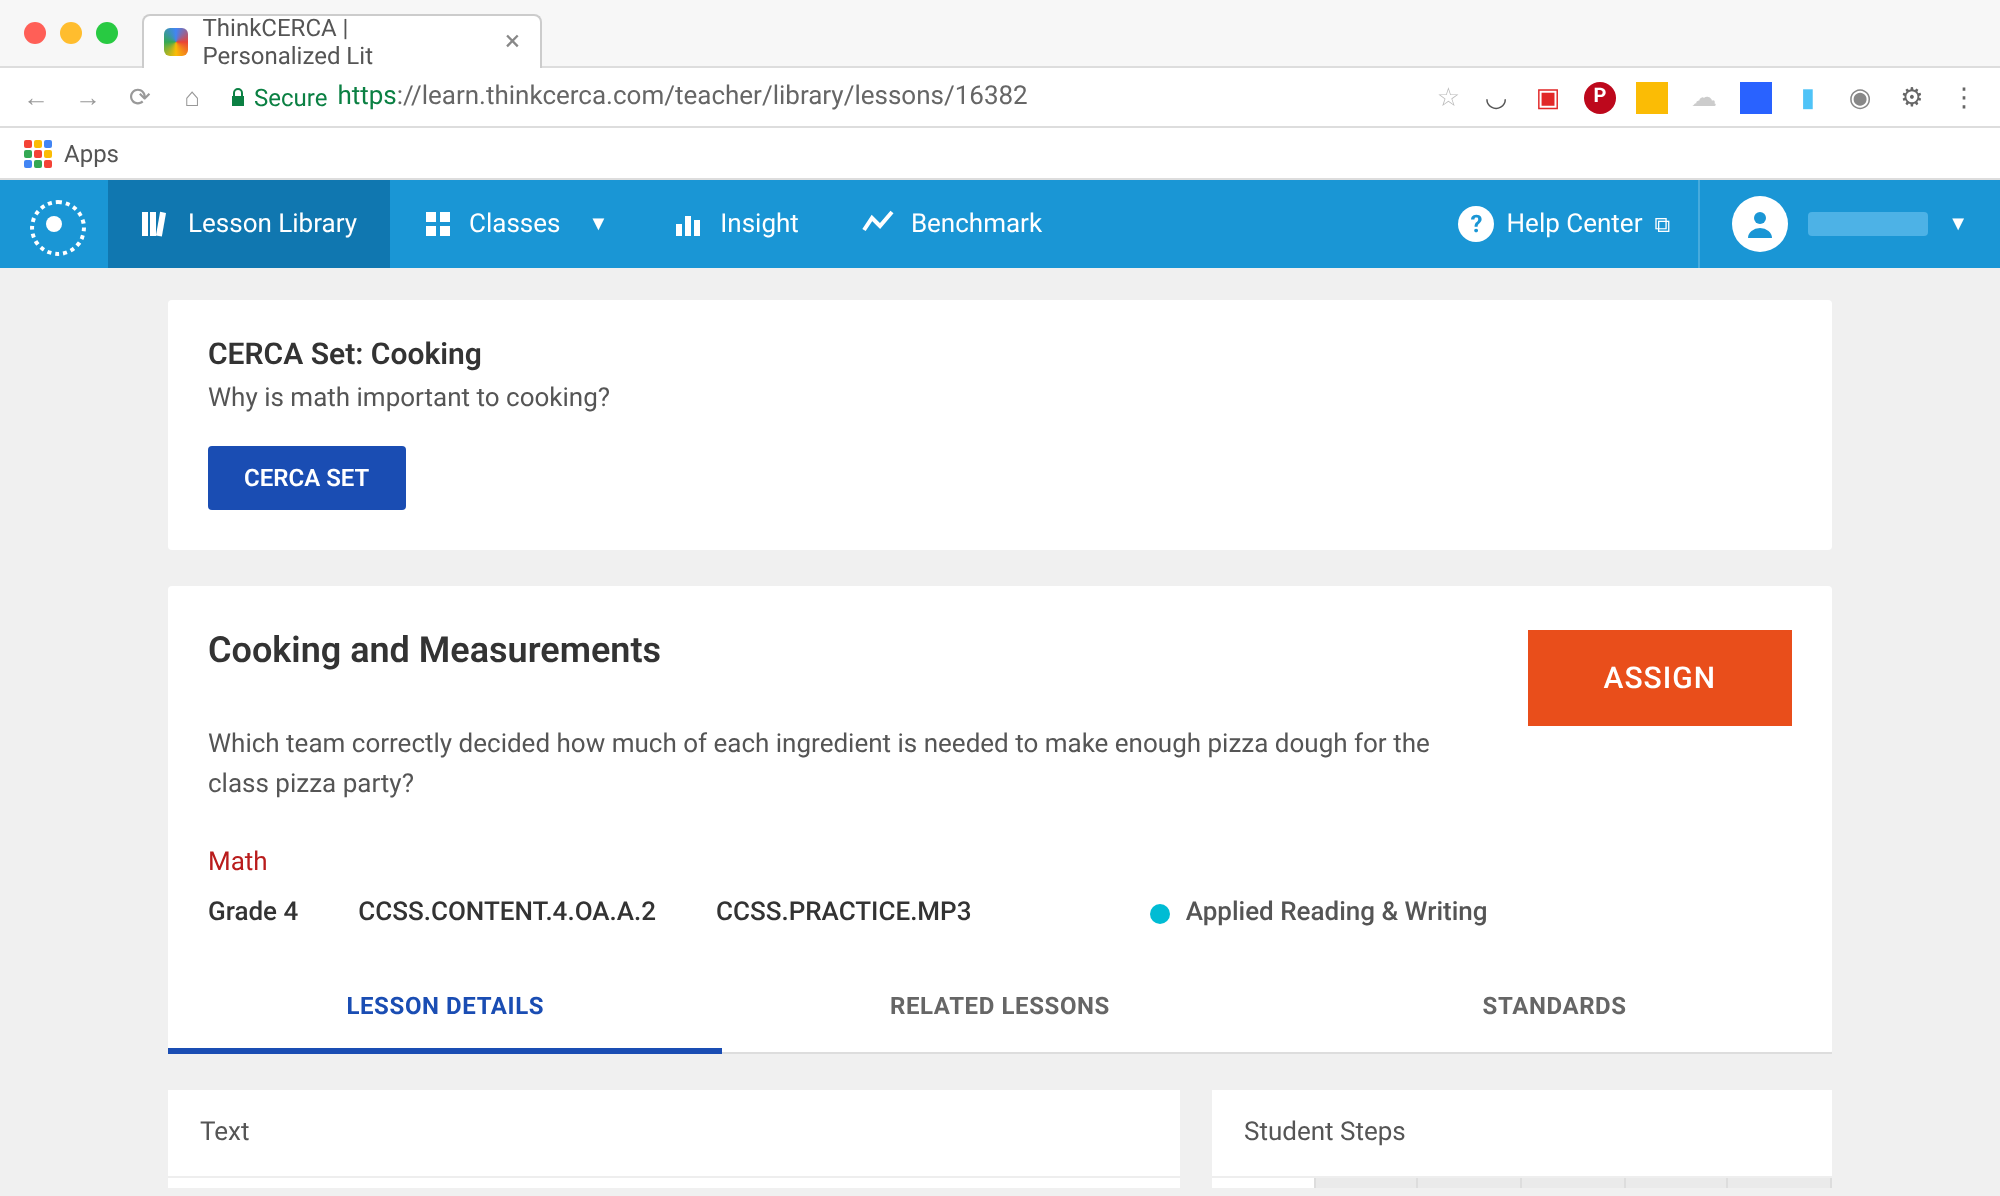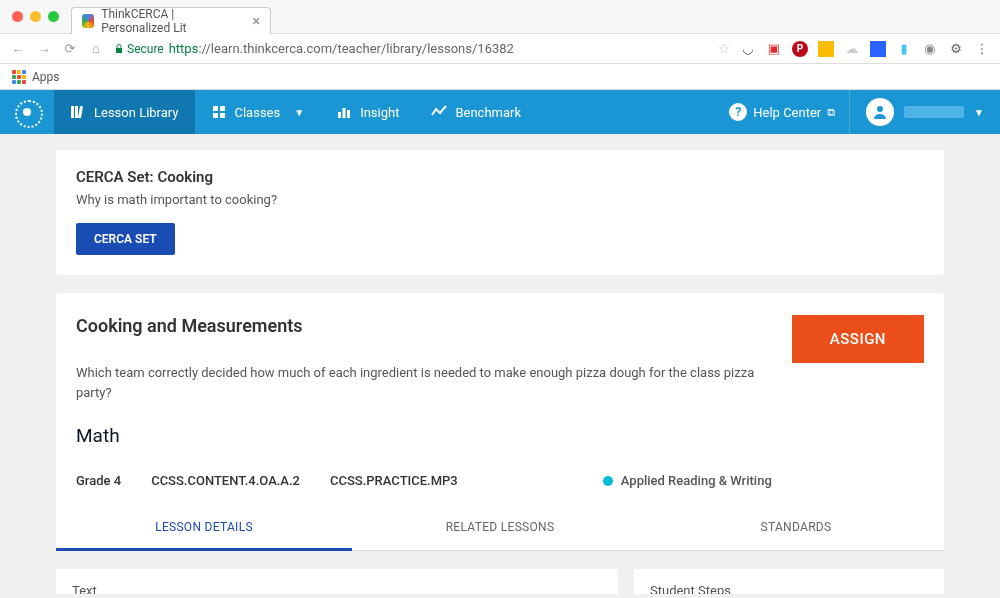--- a/index.html
+++ b/index.html
@@ -33,37 +33,37 @@
 .logo::before{content:"";position:absolute;width:8px;height:8px;background:#fff;border-radius:50%;top:8px;left:8px}
 .logo::after{content:"";position:absolute;width:24px;height:24px;border:2px dotted #fff;border-radius:50%;top:0;left:0}
 .nav-item{padding:0 16px;height:44px;display:flex;align-items:center;gap:8px;cursor:pointer}
 .nav-item.active{background:#1077b0}
 .nav-icon{width:16px;height:16px;display:flex;align-items:center;justify-content:center}
 .nav-spacer{flex:1}
 .help{display:flex;align-items:center;gap:6px;padding:0 14px}
 .user-cell{display:flex;align-items:center;gap:10px;padding:0 16px;border-left:1px solid rgba(255,255,255,.2);height:44px}
 .avatar{width:28px;height:28px;background:#fff;border-radius:50%;display:flex;align-items:center;justify-content:center;color:#1a96d5}
 .user-name{background:#4db2e6;width:60px;height:12px;border-radius:2px}
-.content{padding:16px 56px 0;overflow-y:auto;height:460px}
+.content{padding:16px 84px 0;overflow-y:auto;height:460px}
 .card{background:#fff;border-radius:2px;margin-bottom:18px}
 .cerca-set{padding:18px 20px 20px}
 .cerca-title{font-size:15px;font-weight:600;color:#333;margin-bottom:6px}
 .cerca-q{font-size:13px;color:#555;margin-bottom:16px}
 .btn-primary{background:#1a4db3;color:#fff;border:none;padding:9px 18px;font-size:12px;font-weight:600;cursor:pointer;border-radius:2px}
 .lesson-hdr{padding:22px 20px 18px;display:flex;gap:20px}
 .lesson-left{flex:1}
 .lesson-title{font-size:18px;font-weight:600;color:#333;margin-bottom:27px}
 .lesson-q{font-size:13px;color:#555;line-height:1.5;margin-bottom:22px}
 .btn-assign{background:#e94e1b;color:#fff;border:none;padding:14px 38px;font-size:15px;font-weight:500;cursor:pointer;height:48px;letter-spacing:.5px}
-.meta{font-size:19px;color:#0f172a;margin-bottom:26px}
+.meta{font-size:13px;color:#b91c1c;margin-bottom:10px}
 .meta-row{display:flex;gap:30px;font-size:13px;color:#333;font-weight:500;align-items:center}
 .tag{display:flex;align-items:center;gap:8px;margin-left:auto;font-size:13px;color:#555}
 .tag-dot{width:10px;height:10px;background:#00bcd4;border-radius:50%}
 .tabs{display:flex;border-bottom:1px solid #ddd}
-.tab-item{flex:1;text-align:center;padding:14px 0;font-size:12px;font-weight:400;color:#666;cursor:pointer;letter-spacing:.3px}
+.tab-item{flex:1;text-align:center;padding:14px 0;font-size:12px;font-weight:700;color:#666;cursor:pointer;letter-spacing:.3px}
 .tab-item.active{color:#1a4db3;border-bottom:3px solid #1a4db3;margin-bottom:-1px}
 .details{display:flex;gap:16px}
 .col{background:#fff;flex:1}
 .col-hdr{padding:14px 16px;font-size:13px;color:#555;border-bottom:1px solid #eee}
 .text-body{padding:16px 18px}
 .text-title{font-size:19px;font-weight:500;color:#333;margin-bottom:2px}
 .step-tabs{display:flex;border-bottom:1px solid #ddd}
 .step-tab{flex:1;text-align:center;padding:10px 0;font-size:13px;color:#666;background:#eaeaea;border-right:1px solid #ddd;cursor:pointer}
 .step-tab.active{background:#fff;color:#333;font-weight:600}
 .col-right{flex:0 0 310px}

